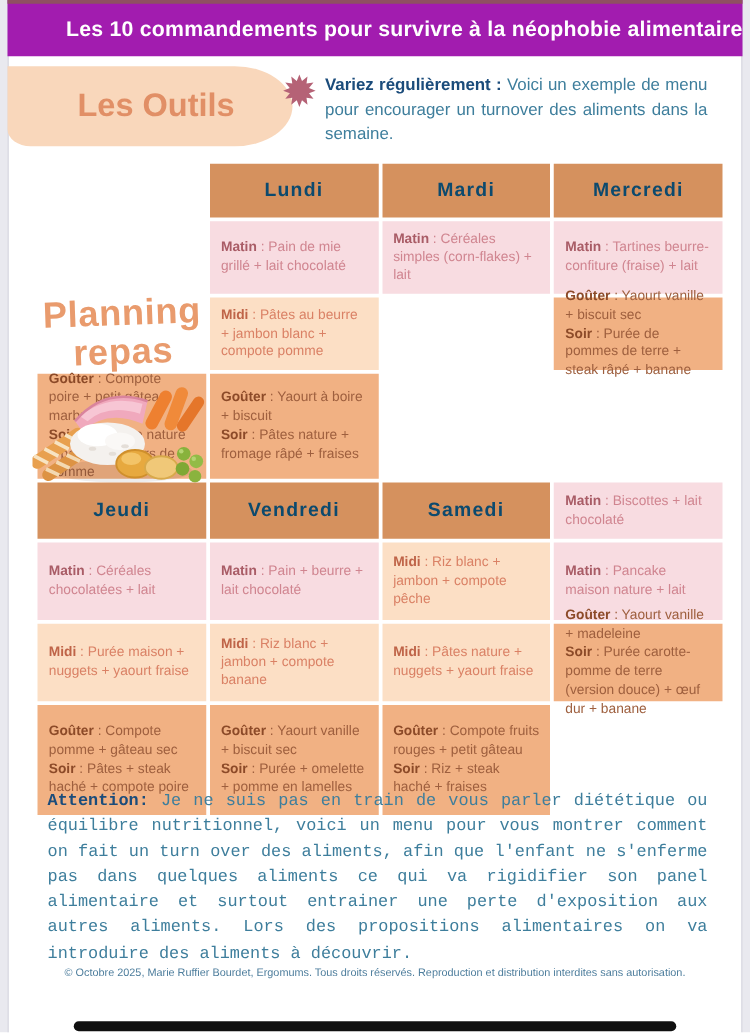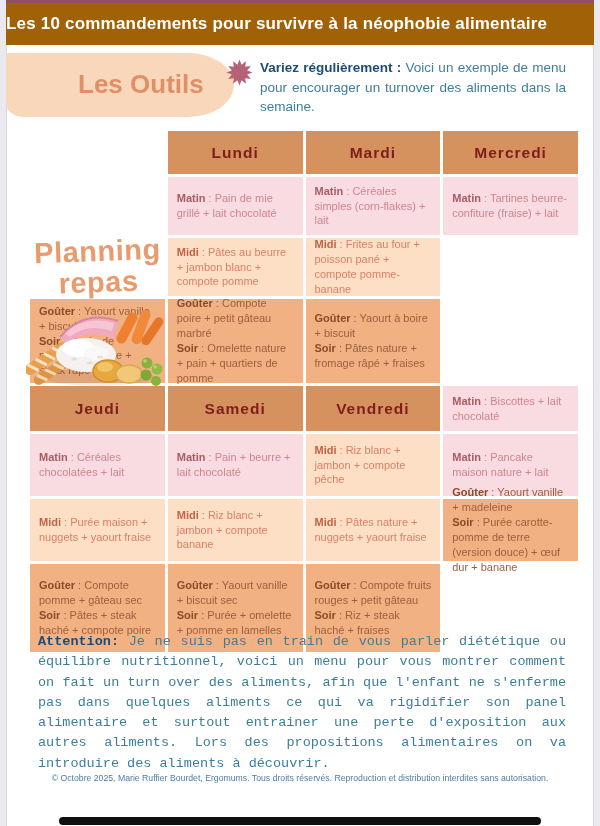--- a/index.html
+++ b/index.html
@@ -2,41 +2,41 @@
 <html><head>
 <meta charset="utf-8">
 <style>
   html,body{margin:0;padding:0;}
   body{width:600px;height:826px;position:relative;background:#ffffff;
        font-family:"Liberation Sans",sans-serif;overflow:hidden;}
   .edge{position:absolute;top:0;bottom:0;width:6px;background:#e9e9ef;}
   .edge.l{left:0;border-right:1px solid #d9d9e2;}
   .edge.r{right:0;border-left:1px solid #d9d9e2;}
 
-  .banner{position:absolute;left:6px;right:6px;top:0;height:42px;background:#a16207;
-          border-top:3px solid #8f5061;display:flex;align-items:center;justify-content:flex-start;}
+  .banner{position:absolute;left:6px;right:6px;top:0;height:42px;background:#a21caf;
+          border-top:3px solid #8f5061;display:flex;align-items:center;justify-content:flex-end;}
   .banner span{color:#ffffff;font-weight:bold;font-size:17px;letter-spacing:.2px;}
 
   .blob{position:absolute;left:6px;top:53px;width:228px;height:64px;background:#f9d7bb;
         border-radius:0 75px 75px 30px / 0 52px 52px 22px;}
-  .blob span{display:block;padding-left:72px;line-height:62px;color:#e18f66;
+  .blob span{display:block;padding-left:56px;line-height:62px;color:#e18f66;
              font-weight:bold;font-size:26px;}
 
   .star{position:absolute;left:226px;top:59px;width:27px;height:27px;}
 
   .intro{position:absolute;left:260px;top:58px;width:306px;font-size:13.5px;
          line-height:1.45;color:#3e7e9c;text-align:justify;}
   .intro b{color:#1b4c7b;}
 
   .tbl{position:absolute;left:30px;width:548px;display:grid;
        grid-template-columns:repeat(4,1fr);gap:3px;}
   .tbl1{top:131px;grid-template-rows:43px 58px 58px 84px;}
   .tbl2{top:386px;grid-template-rows:45px 62px 62px 88px;}
   .day{background:#d5915e;display:flex;align-items:center;justify-content:center;
-       color:#7f1d1d;font-weight:bold;font-size:15.5px;letter-spacing:1px;}
+       color:#0c4a6e;font-weight:bold;font-size:15.5px;letter-spacing:1px;}
   .cell{display:flex;align-items:center;font-size:11px;line-height:1.35;}
   .cell .ct{padding:6px 9px;}
   .cell .lb{font-weight:bold;}
   .m{background:#f8dce1;color:#d08590;}
   .m .lb{color:#a95c66;}
   .d{background:#fcdfc5;color:#da8165;}
   .d .lb{color:#bf6448;}
   .g{background:#f1b183;color:#9e5f3e;}
   .g .lb{color:#8c4a28;}
   .sp{background:transparent;}
@@ -94,23 +94,20 @@
         <div class="ct"><b class="lb">Matin</b><span> : </span><span>Céréales simples (corn-flakes) + lait</span></div>
       </div>
     <div class="cell m">
         <div class="ct"><b class="lb">Matin</b><span> : </span><span>Tartines beurre-confiture (fraise) + lait</span></div>
       </div>
 
     <div class="sp"></div>
     <div class="cell d">
         <div class="ct"><b class="lb">Midi</b><span> : </span><span>Pâtes au beurre + jambon blanc + compote pomme</span></div>
       </div>
-    <div class="cell d">
-        <div class="ct"><b class="lb">Midi</b><span> : </span><span>Frites au four + poisson pané + compote pomme-banane</span></div>
-      </div>
 
     <div class="sp"></div>
     <div class="cell g">
         <div class="ct">
       <div><b class="lb">Goûter</b><span> : </span><span>Yaourt vanille + biscuit sec</span></div>
       <div><b class="lb">Soir</b><span> : </span><span>Purée de pommes de terre + steak râpé + banane</span></div>
     </div>
       </div>
     <div class="cell g">
         <div class="ct">
@@ -166,22 +163,22 @@
         <circle cx="131" cy="76" r="5.5" fill="#93bb47"></circle>
       <circle cx="120" cy="82" r="5.5" fill="#7fa834"></circle>
         <circle cx="130" cy="88" r="5" fill="#8ab33e"></circle>
       <circle cx="119" cy="68" r="1.8" fill="#b4d472"></circle>
         <circle cx="129" cy="74" r="1.8" fill="#b4d472"></circle>
     </g>
   </svg>
 
   <div class="tbl tbl2">
     <div class="day">Jeudi</div>
+    <div class="day">Vendredi</div>
     <div class="day">Samedi</div>
-    <div class="day">Vendredi</div>
 
     <div class="cell m">
         <div class="ct"><b class="lb">Matin</b><span> : </span><span>Biscottes + lait chocolaté</span></div>
       </div>
     <div class="cell m">
         <div class="ct"><b class="lb">Matin</b><span> : </span><span>Céréales chocolatées + lait</span></div>
       </div>
     <div class="cell m">
         <div class="ct"><b class="lb">Matin</b><span> : </span><span>Pain + beurre + lait chocolaté</span></div>
       </div>

